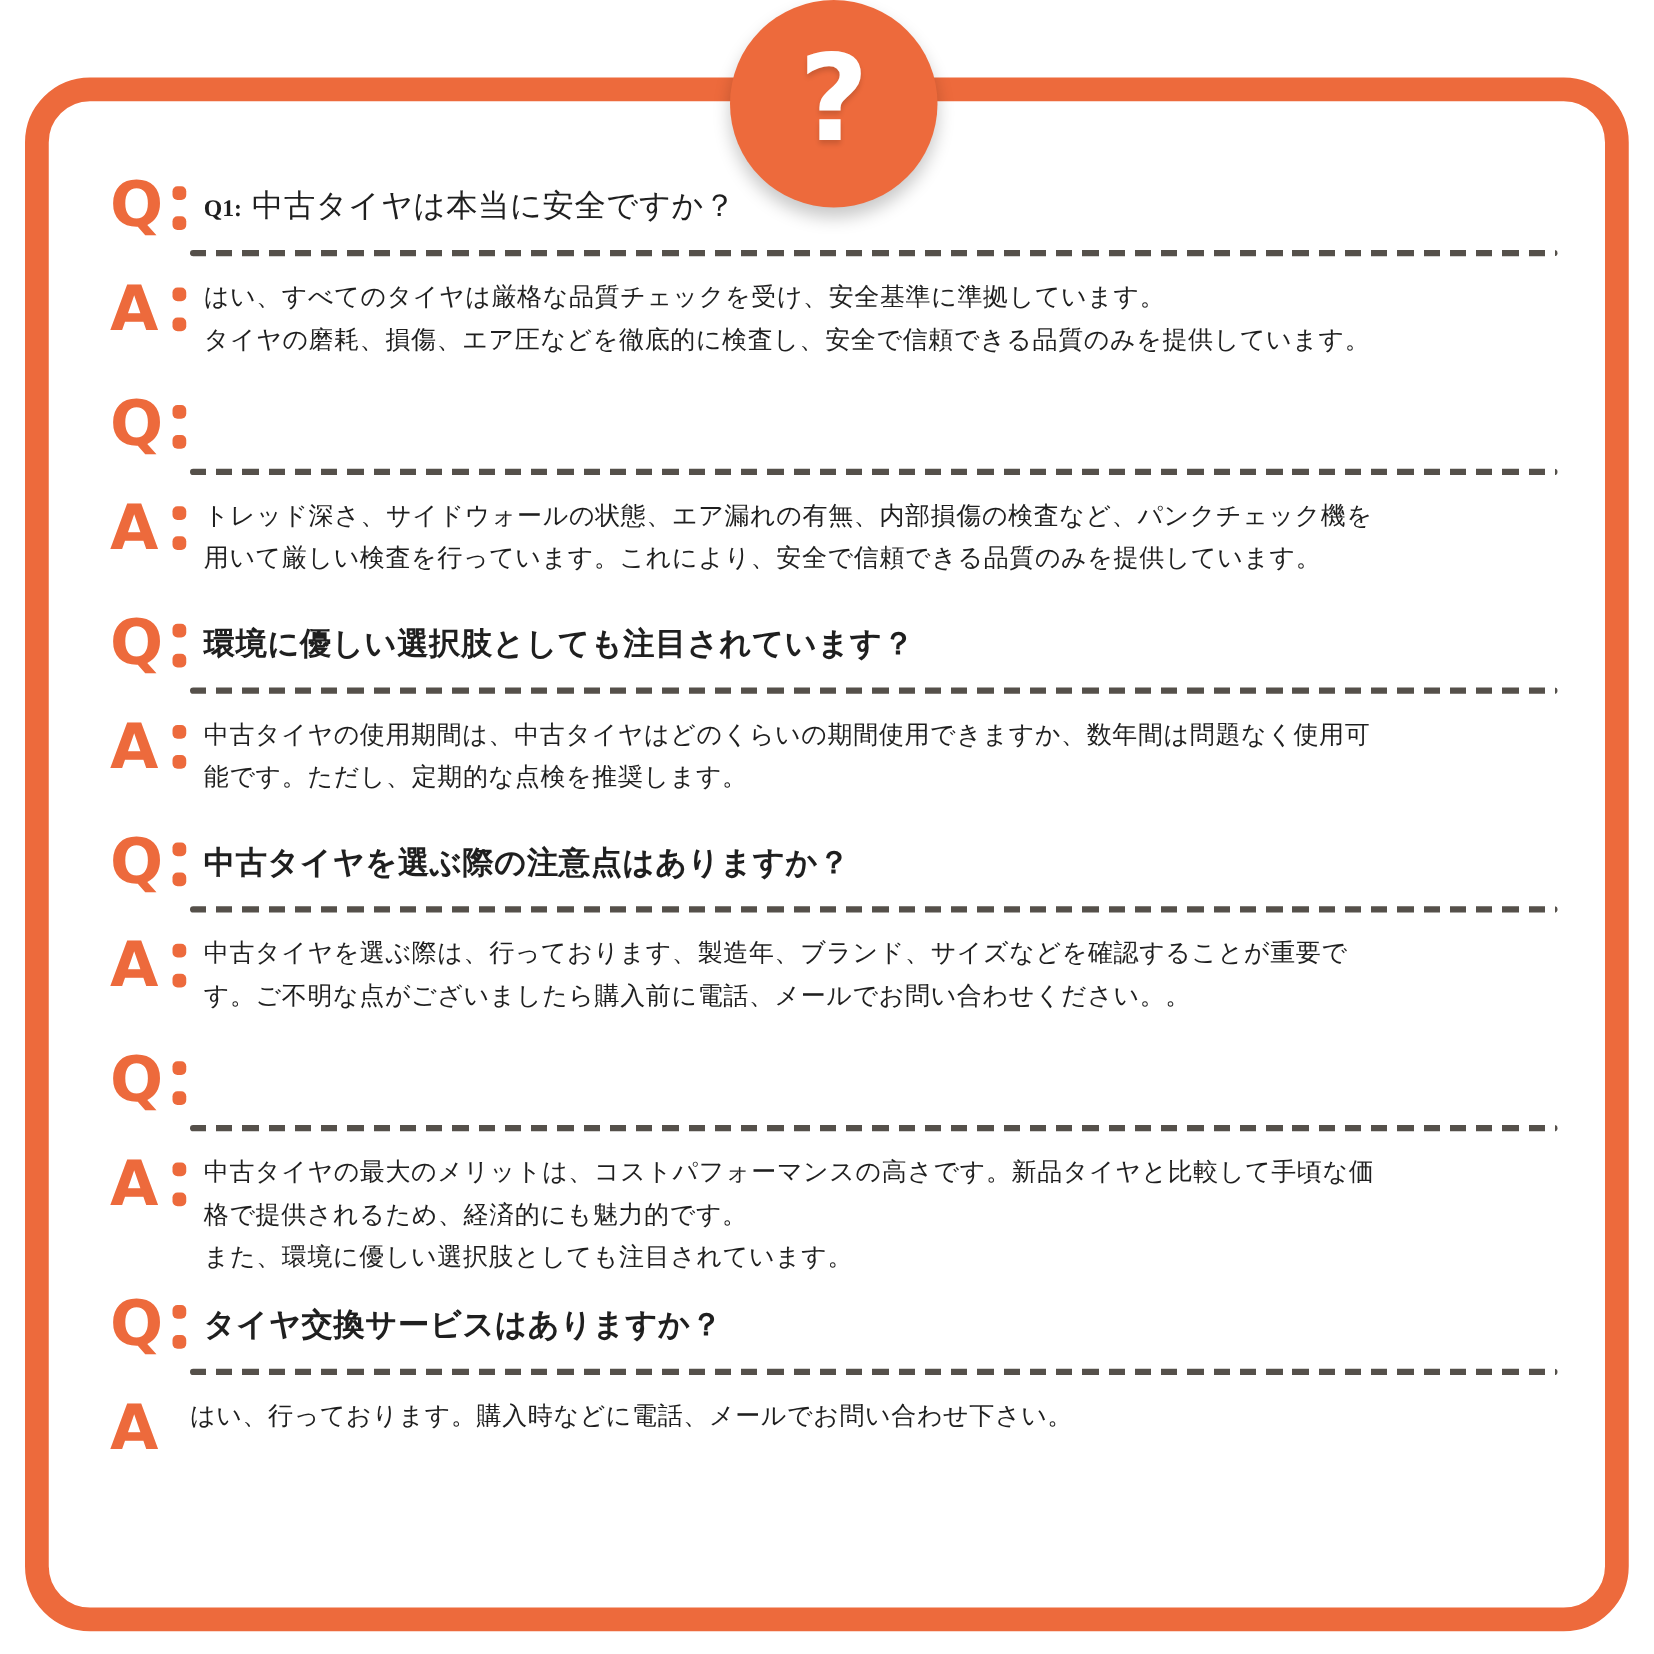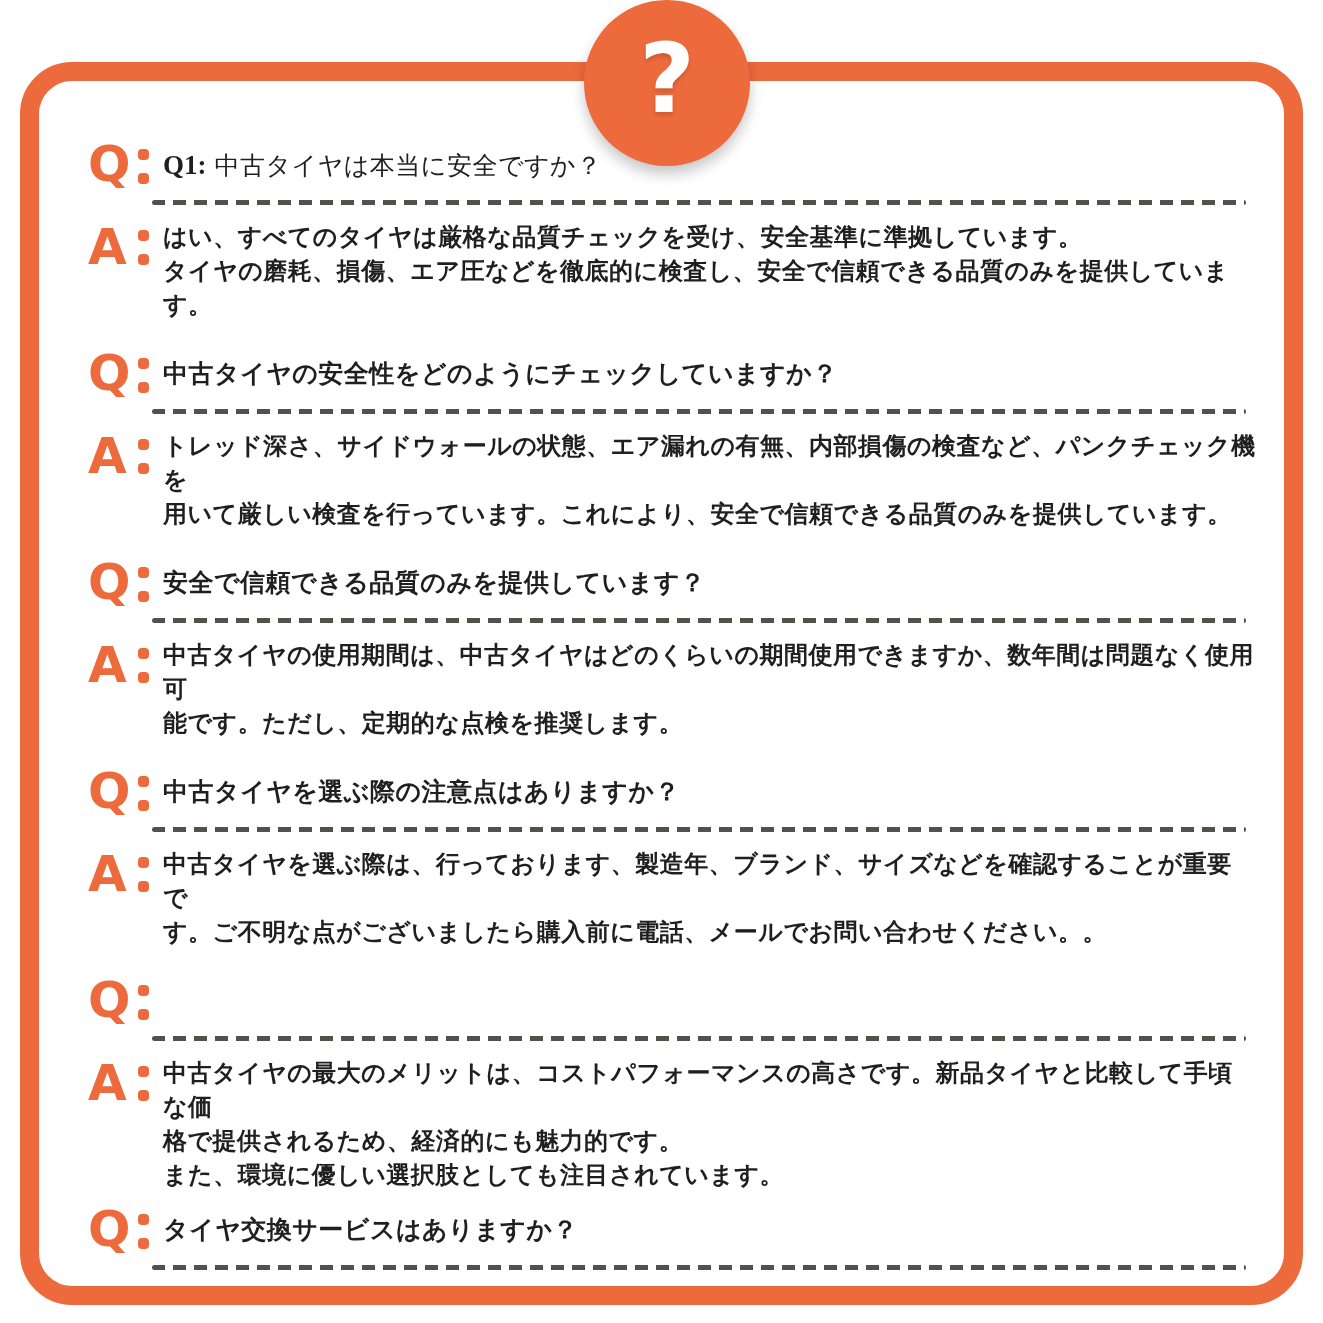--- a/index.html
+++ b/index.html
@@ -78,40 +78,40 @@
     font-size:25px;
     font-weight:600;
     letter-spacing:.5px;
     line-height:1.35;
     padding-top:2px;
   }
   .q-text.regular{font-weight:400;}
   .q-prefix{
     font-family:"Liberation Serif","DejaVu Serif",serif;
     font-weight:700;
-    font-size:27px;
+    font-size:19px;
     letter-spacing:0;
     margin-right:8px;
   }
 
   .dash{
     height:5px;
     margin:11px 0 15px 64px;
     width:1094px;
     max-width:calc(100% - 70px);
     background:repeating-linear-gradient(90deg,var(--dash) 0 13px,transparent 13px 21px);
     border-radius:3px;
   }
 
   .a-row{align-items:flex-start;}
   .a-row .big-letter{padding-top:2px;}
   .a-row .dots{padding-top:10px;}
   .a-text{
-    font-size:24px;
-    font-weight:700;
+    font-size:20px;
+    font-weight:400;
     letter-spacing:.5px;
     line-height:34px;
     white-space:pre-line;
     max-width:1105px;
   }
 </style>
 </head>
 <body>
 
 <div class="card"></div>
@@ -143,42 +143,41 @@
     </div>
   </div>
 
   <div class="qa-item">
     <div class="row">
       <span class="big-letter">Q</span>
       <span class="dots">
           <i></i>
           <i></i>
         </span>
-      <div class="q-text">中古タイヤの安全性をどのようにチェックしていますか？</div>
     </div>
     <div class="dash"></div>
     <div class="row a-row">
       <span class="big-letter">A</span>
       <span class="dots">
           <i></i>
           <i></i>
         </span>
       <div class="a-text">トレッド深さ、サイドウォールの状態、エア漏れの有無、内部損傷の検査など、パンクチェック機を
 用いて厳しい検査を行っています。これにより、安全で信頼できる品質のみを提供しています。</div>
     </div>
   </div>
 
   <div class="qa-item">
     <div class="row">
       <span class="big-letter">Q</span>
       <span class="dots">
           <i></i>
           <i></i>
         </span>
-      <div class="q-text">安全で信頼できる品質のみを提供しています？</div>
+      <div class="q-text">環境に優しい選択肢としても注目されています？</div>
     </div>
     <div class="dash"></div>
     <div class="row a-row">
       <span class="big-letter">A</span>
       <span class="dots">
           <i></i>
           <i></i>
         </span>
       <div class="a-text">中古タイヤの使用期間は、中古タイヤはどのくらいの期間使用できますか、数年間は問題なく使用可
 能です。ただし、定期的な点検を推奨します。</div>

